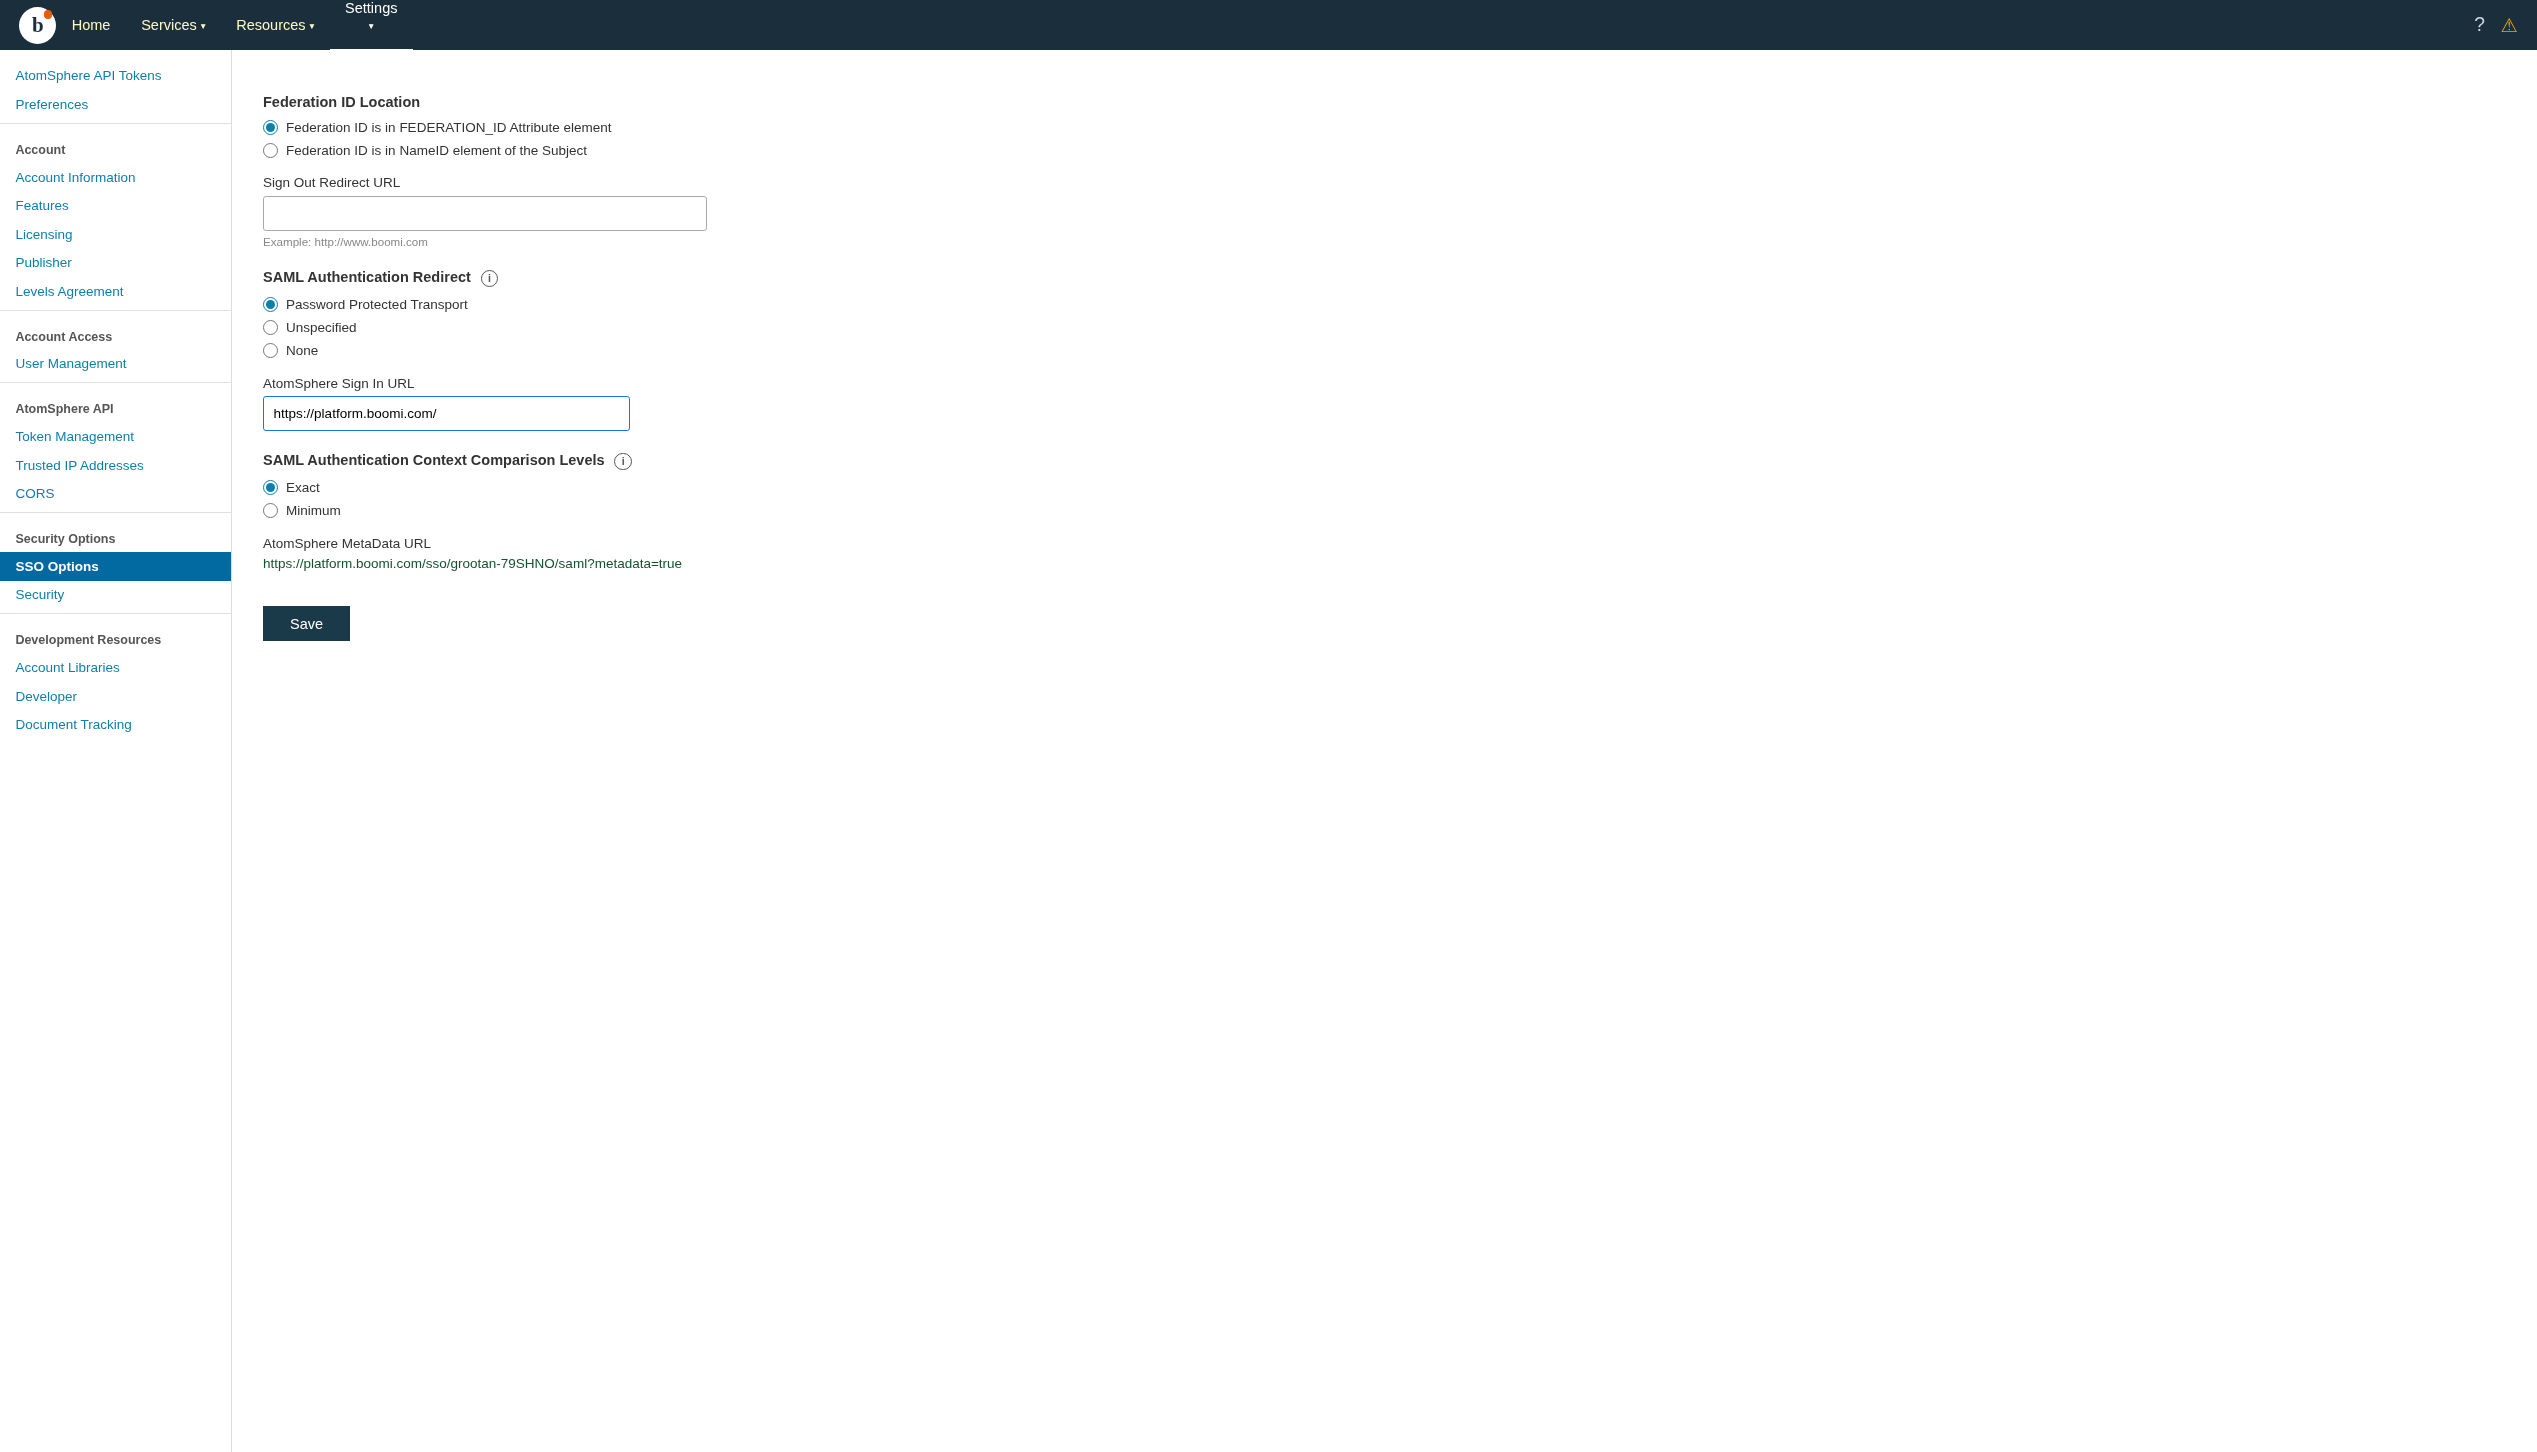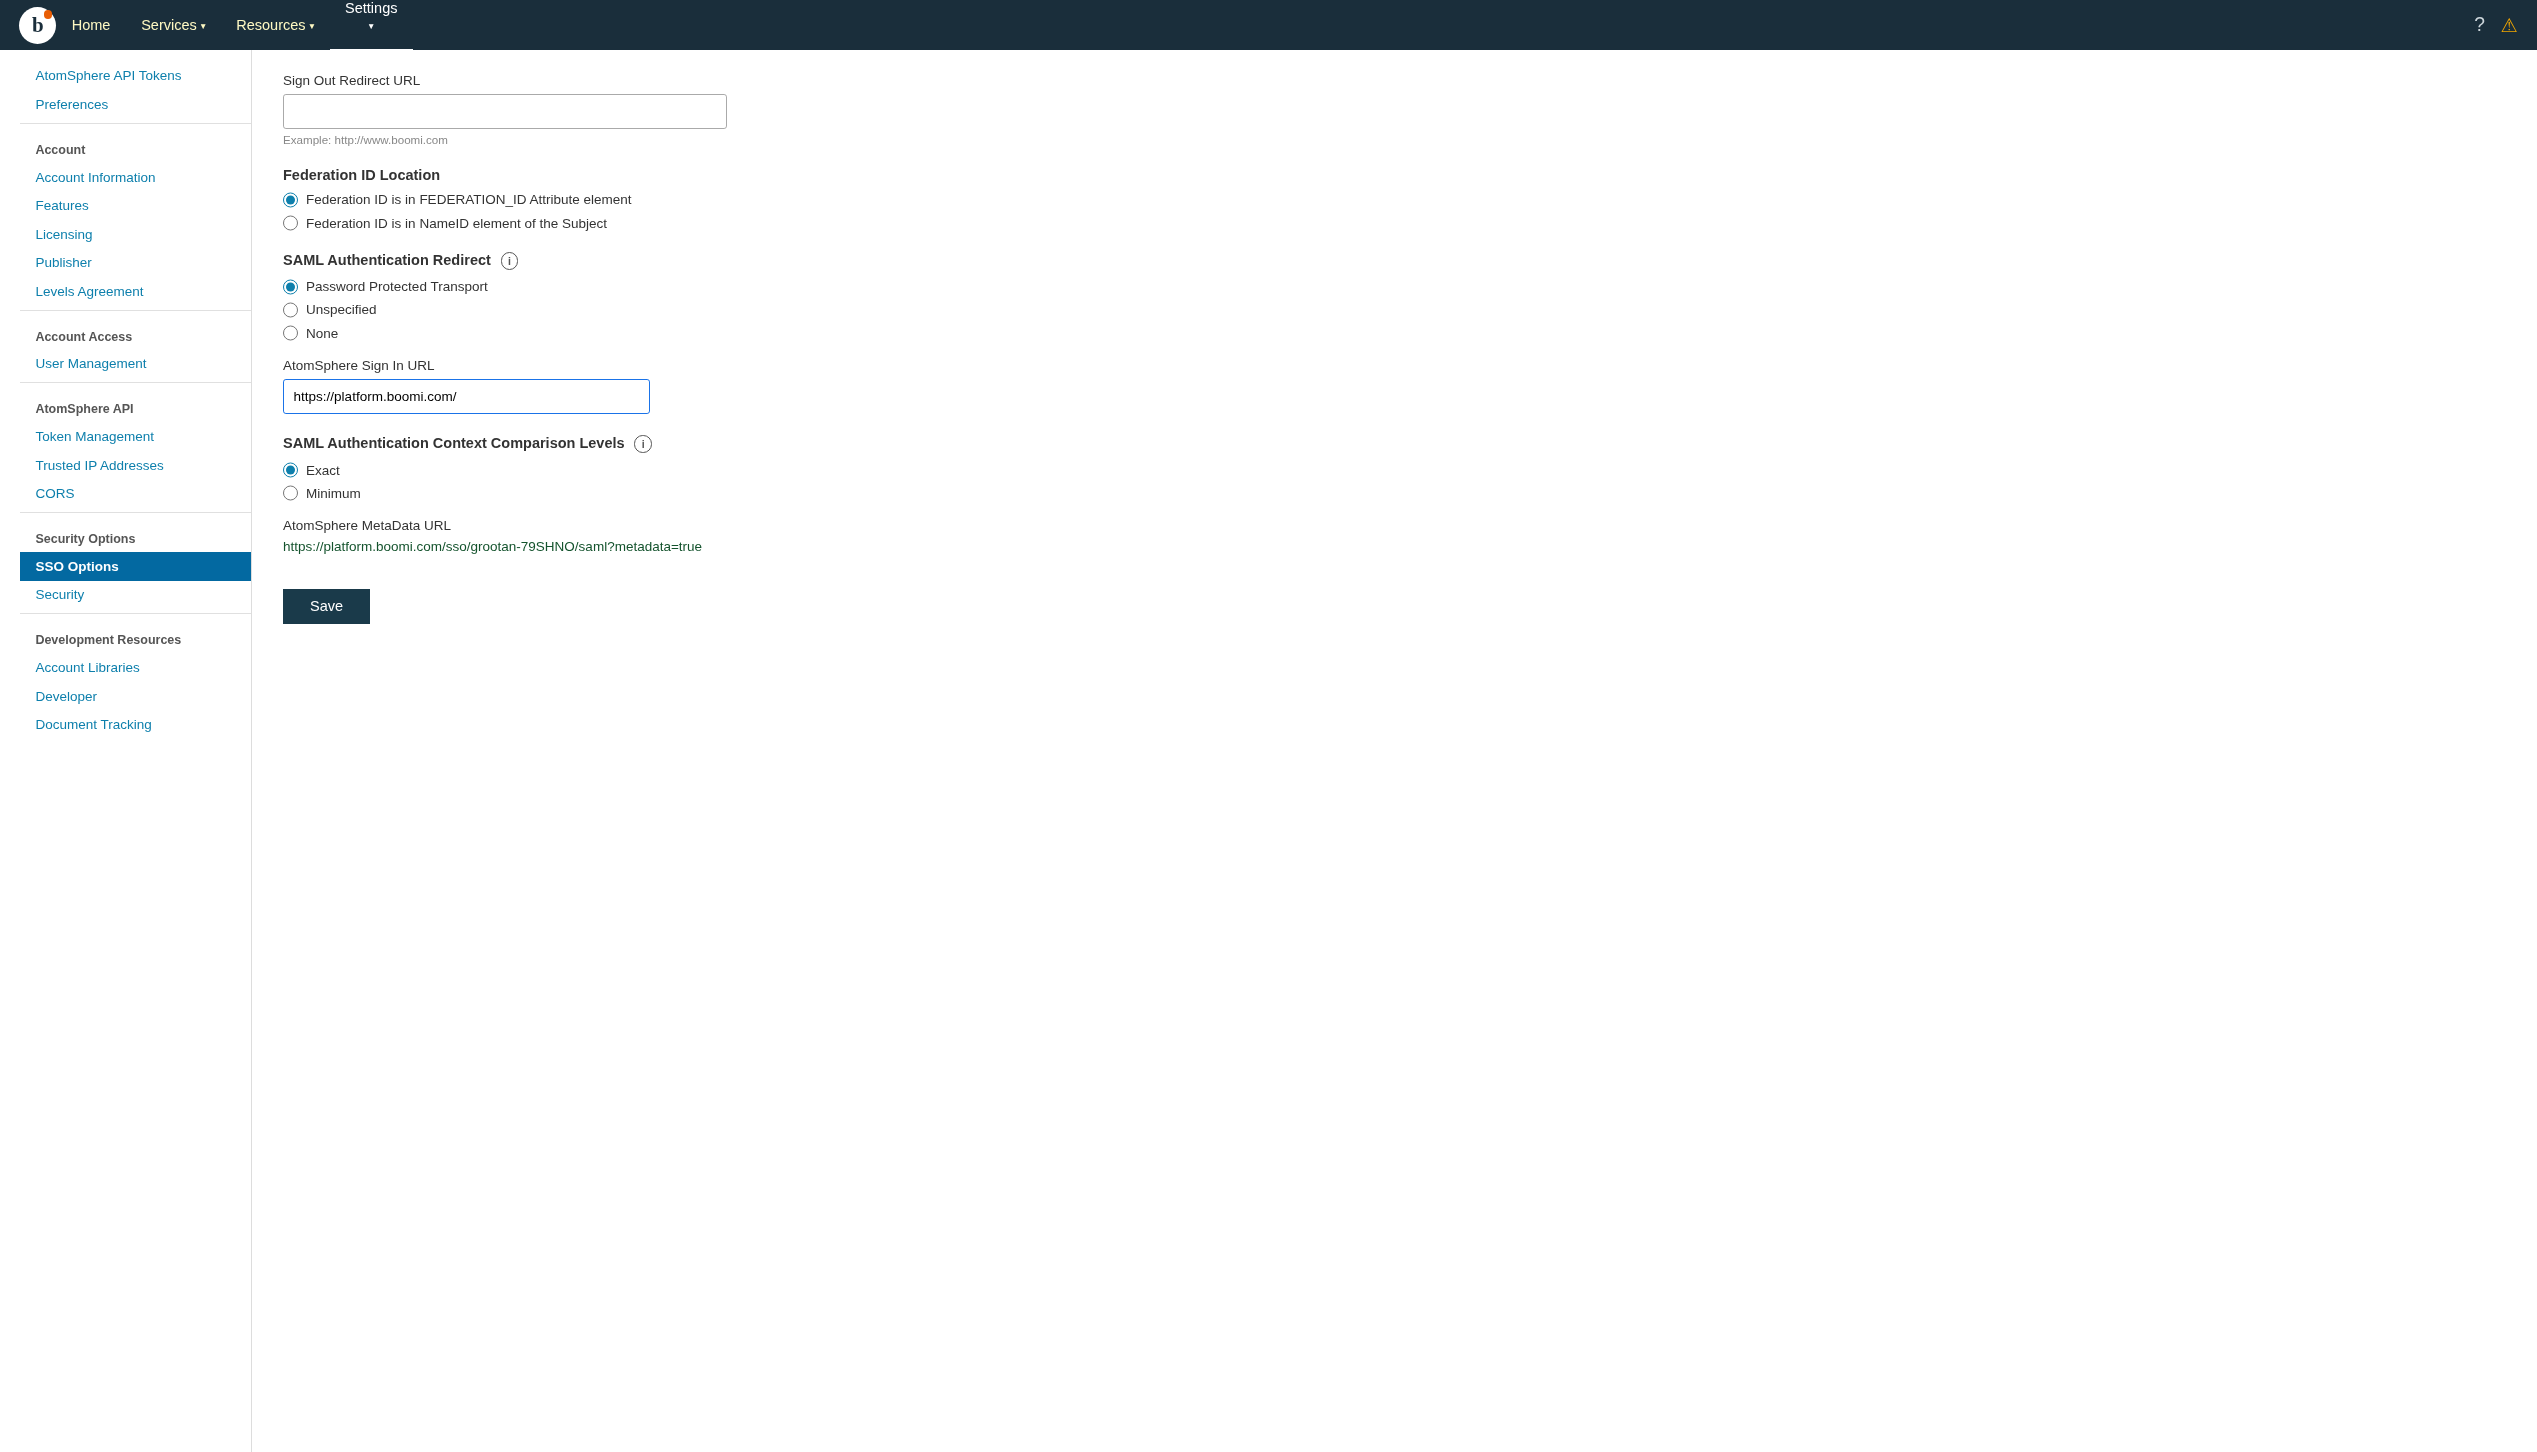--- a/index.html
+++ b/index.html
@@ -29,21 +29,21 @@
       gap: 3.9px;
     }
     .nav-item.active { color: #fff; border-bottom: 1.9px solid #fff; }
     .nav-item .arrow { font-size: 9.6px; }
 
     .topnav-right { display: flex; align-items: center; gap: 15.4px; margin-left: auto; }
     .topnav-icon { color: #cdd6db; font-size: 19.3px; cursor: pointer; }
     .topnav-warn { color: #f0a500; font-size: 19.3px; cursor: pointer; }
 
     
-    .page-wrap { display: flex; margin-top: 50px; min-height: calc(100vh - 50px); padding-left: 20px; }
+    .page-wrap { display: flex; margin-top: 50px; min-height: calc(100vh - 50px); }
 
     
     .sidebar {
       width: 232px;
       min-width: 232px;
       background: #fff;
       border-right: 1px solid #ddd;
       padding: 11.6px 0;
       overflow-y: auto;
       height: calc(100vh - 50px);
@@ -236,42 +236,42 @@
     <a class="sidebar-item">Account Libraries</a>
     <a class="sidebar-item">Developer</a>
     <a class="sidebar-item">Document Tracking</a>
   </aside>
 
   <main class="main-content">
     <div class="form-section">
 
       
       <div class="field-row">
+        <div class="section-header">Federation ID Location</div>
+        <div class="radio-group">
+          <label class="radio-item">
+            <input type="radio" name="federation_id" checked="" style="">
+            <span>Federation ID is in FEDERATION_ID Attribute element</span>
+          </label>
+          <label class="radio-item">
+            <input type="radio" name="federation_id" style="">
+            <span>Federation ID is in NameID element of the Subject</span>
+          </label>
+        </div>
+      </div>
+
+      
+      <div class="field-row">
         <div class="field-label">Sign Out Redirect URL</div>
         <input type="text" class="field-input" value="" style="">
         <div class="field-hint">Example: http://www.boomi.com</div>
       </div>
 
       
       <div class="field-row">
-        <div class="section-header">Federation ID Location</div>
-        <div class="radio-group">
-          <label class="radio-item">
-            <input type="radio" name="federation_id" checked="" style="">
-            <span>Federation ID is in FEDERATION_ID Attribute element</span>
-          </label>
-          <label class="radio-item">
-            <input type="radio" name="federation_id" style="">
-            <span>Federation ID is in NameID element of the Subject</span>
-          </label>
-        </div>
-      </div>
-
-      
-      <div class="field-row">
         <div class="section-header">
           <span>SAML Authentication Redirect</span>
           <span class="info-icon">i</span>
         </div>
         <div class="radio-group">
           <label class="radio-item">
             <input type="radio" name="saml_auth" checked="" style="">
             <span>Password Protected Transport</span>
           </label>
           <label class="radio-item">

